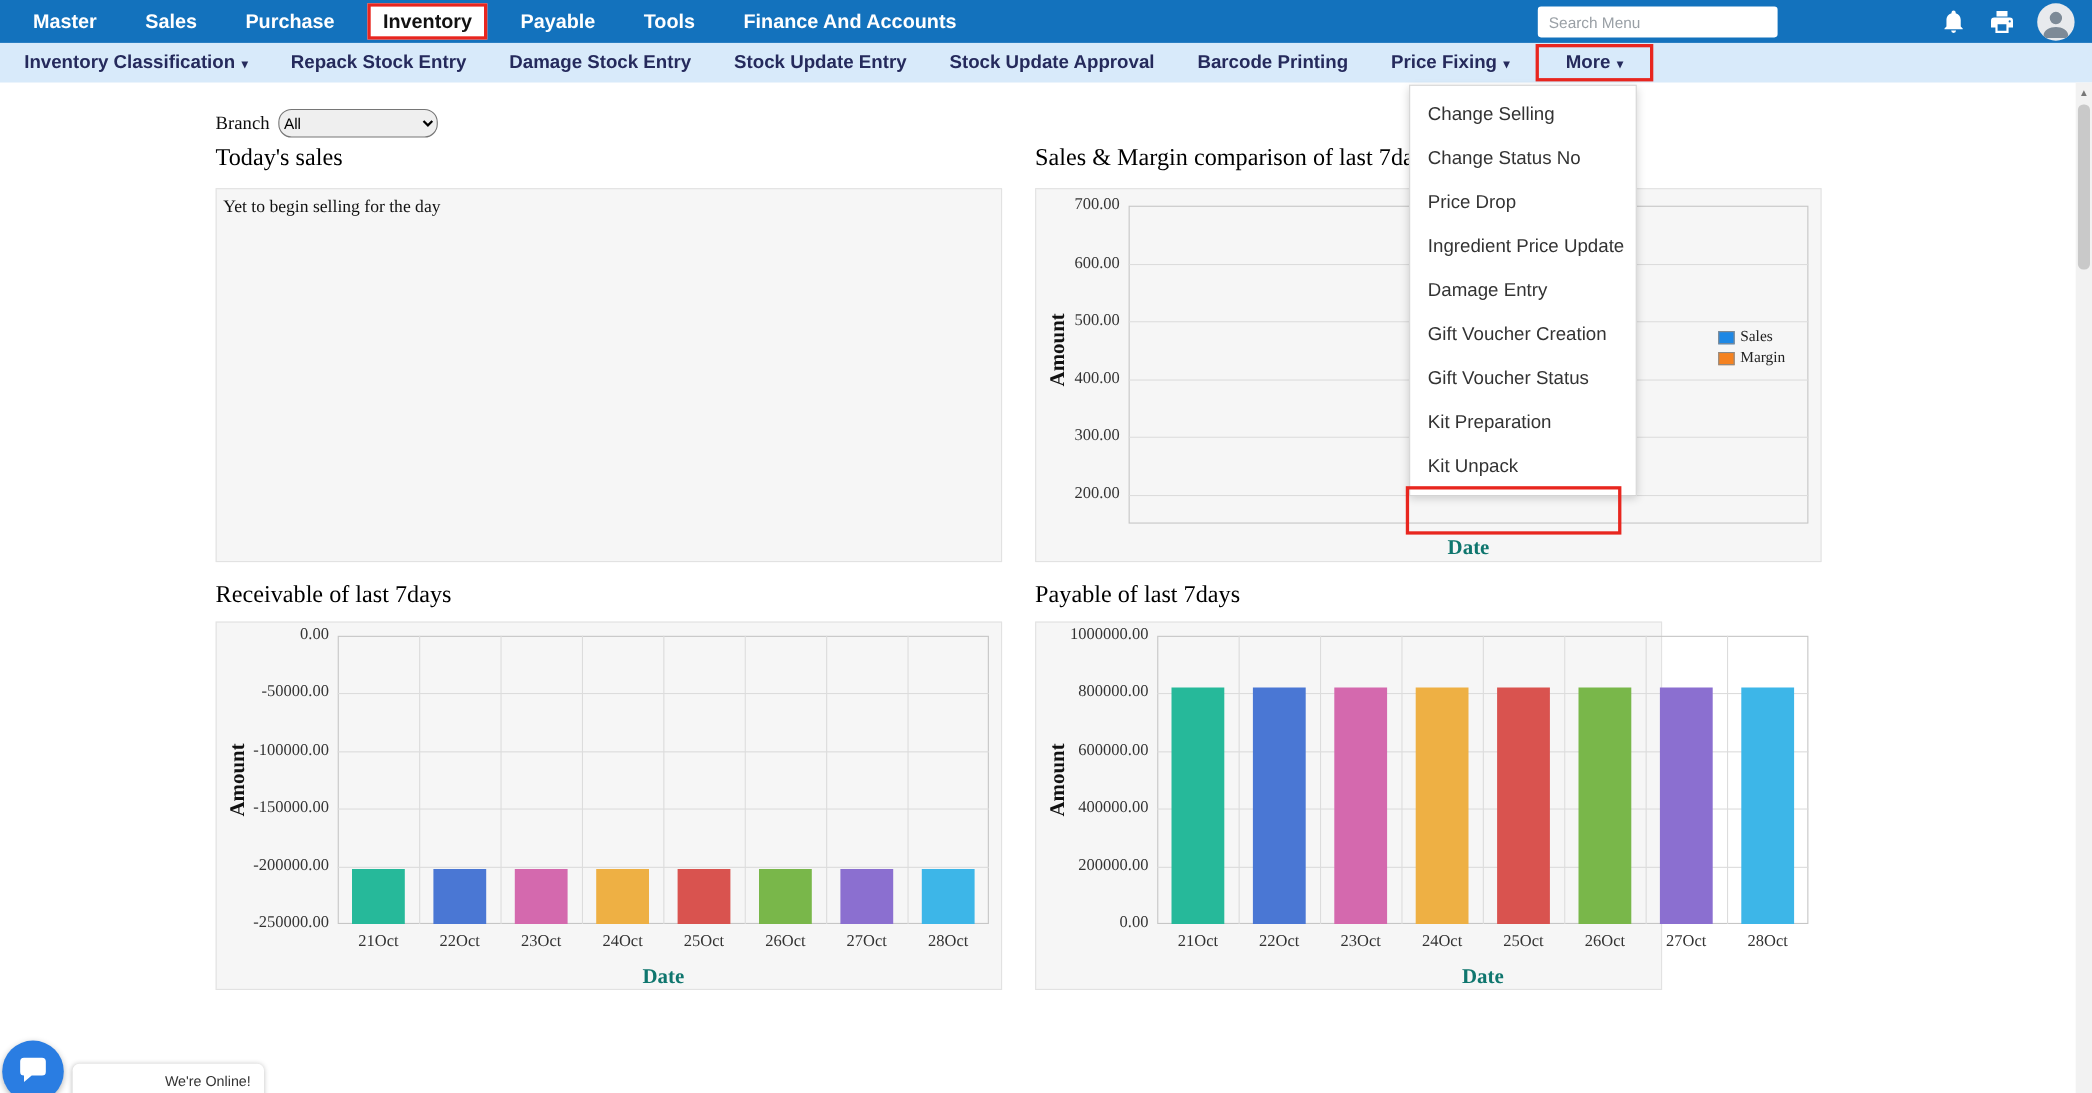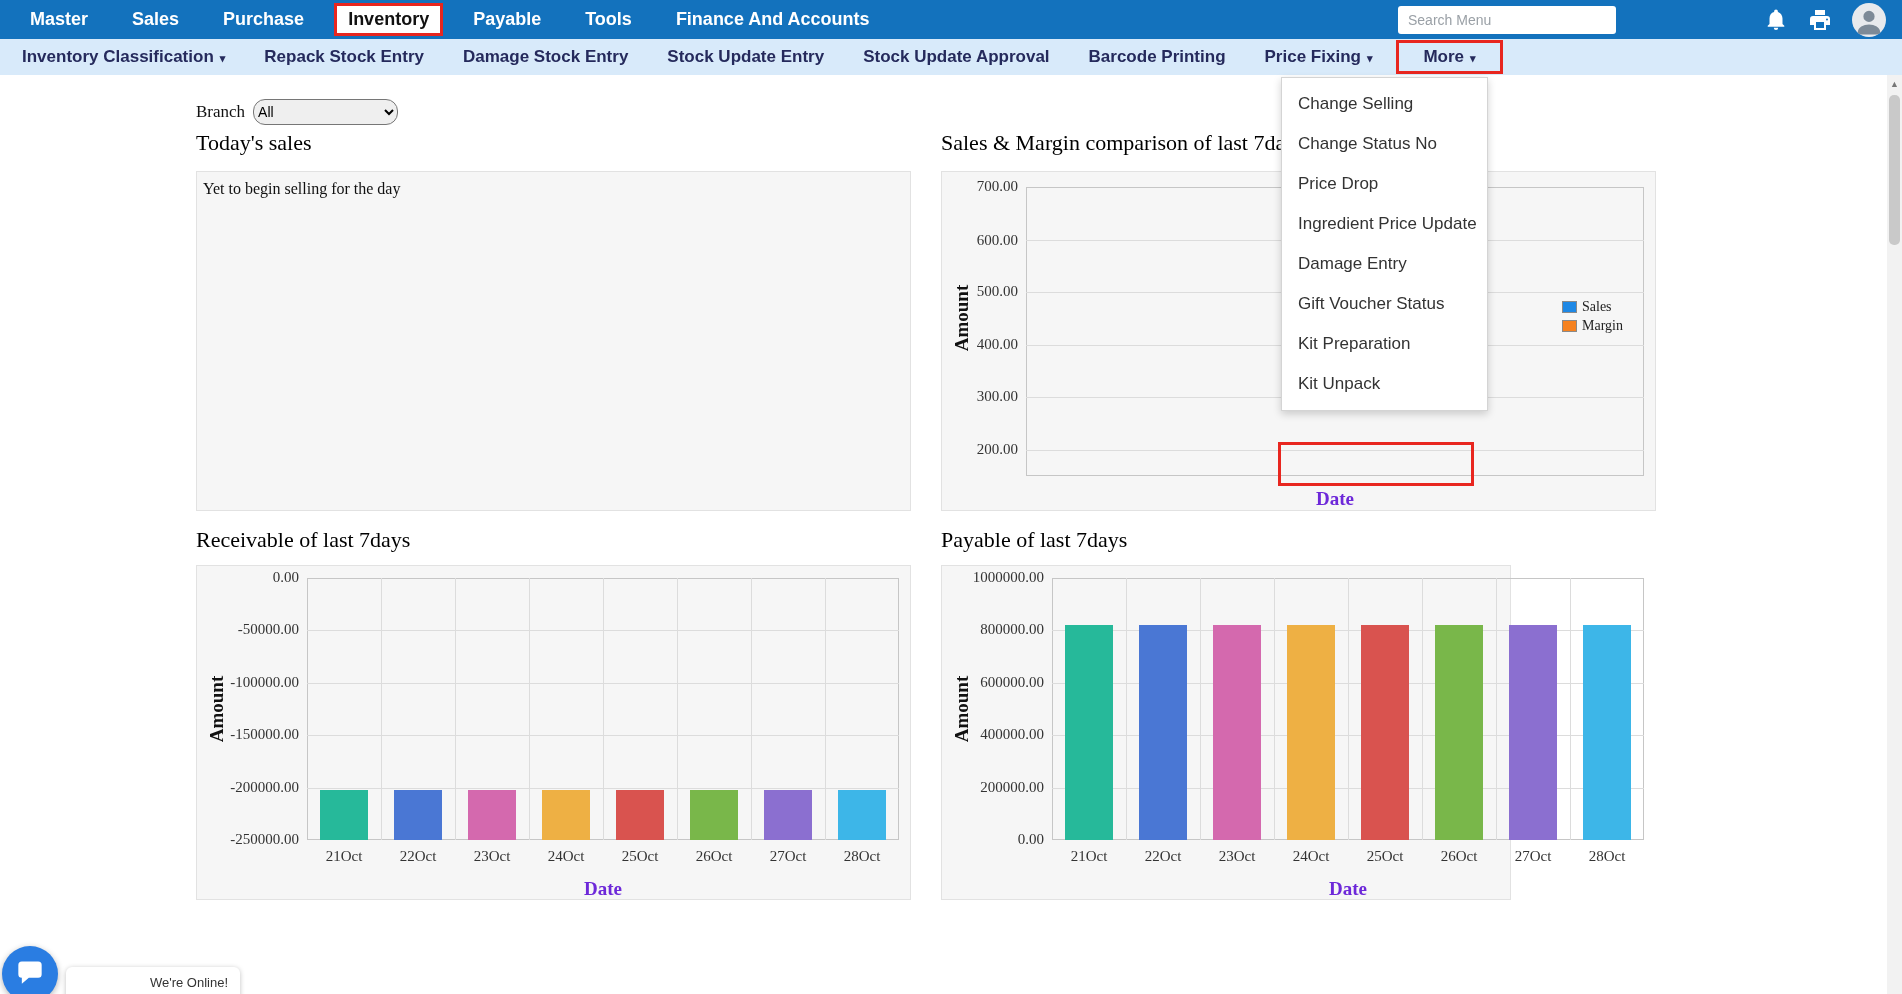--- a/index.html
+++ b/index.html
@@ -37,21 +37,21 @@
   .chart-title { position:absolute; font-family:"Liberation Serif",serif; font-size:22px; font-weight:500; color:#000; z-index:5; white-space:nowrap; }
   .panel { position:absolute; background:#f6f6f6; border:1px solid #e2e2e2; z-index:1; }
   .panel-msg { position:absolute; left:6px; top:8px; font-family:"Liberation Serif",serif; font-size:16px; color:#111; }
   .plot { position:absolute; border:1px solid #c6c6c6; }
   .gridline-h { position:absolute; height:1px; background:#dcdcdc; }
   .gridline-v { position:absolute; width:1px; background:#dcdcdc; }
   .ytick { position:absolute; width:92px; text-align:right; font-family:"Liberation Serif",serif; font-size:15px; color:#333; }
   .xtick { position:absolute; width:72px; text-align:center; font-family:"Liberation Serif",serif; font-size:15px; color:#333; }
   .bar { position:absolute; }
   .axis-ylabel { position:absolute; font-family:"Liberation Serif",serif; font-size:19px; font-weight:700; color:#111; transform:translate(-50%,-50%) rotate(-90deg); white-space:nowrap; }
-  .axis-xlabel { position:absolute; font-family:"Liberation Serif",serif; font-size:19px; font-weight:700; color:#6d28d9; transform:translateX(-50%); white-space:nowrap; }
+  .axis-xlabel { position:absolute; font-family:"Liberation Serif",serif; font-size:19px; font-weight:700; color:#0f766e; transform:translateX(-50%); white-space:nowrap; }
   .legend { position:absolute; display:flex; flex-direction:column; gap:3px; }
   .legend-row { display:flex; align-items:center; gap:5px; font-family:"Liberation Serif",serif; font-size:14px; color:#222; }
   .legend-swatch { width:15px; height:12px; border:1px solid #8a8a8a; }
 
   
   #scrollbar { position:absolute; right:0; top:75px; width:15px; height:919px; background:#f2f2f2; z-index:60; }
   #scroll-up { position:absolute; top:2px; left:0; width:15px; height:15px; color:#777; font-size:9px; text-align:center; line-height:15px; cursor:pointer; }
   #scroll-thumb { position:absolute; top:20px; left:2px; width:11px; height:150px; background:#c9c9c9; border-radius:5px; cursor:pointer; }
 
   
@@ -106,20 +106,21 @@
       <span class="sub-item red-frame">More<span class="caret">▾</span></span>
     </nav>
 
   <div id="dropdown">
     <ul id="dropdown-list">
         <li>Change Selling</li>
         <li>Change Status No</li>
         <li>Price Drop</li>
         <li>Ingredient Price Update</li>
         <li>Damage Entry</li>
+        <li>Gift Voucher Creation</li>
         <li>Gift Voucher Status</li>
         <li>Kit Preparation</li>
         <li>Kit Unpack</li>
       </ul>
     <div class="redbox" id="kit-unpack-box" style="left: -4px; width: 196px; top: 364px; height: 44px;"></div>
   </div>
 
   <div id="branch-row">
     <label>Branch</label>
     <select>

